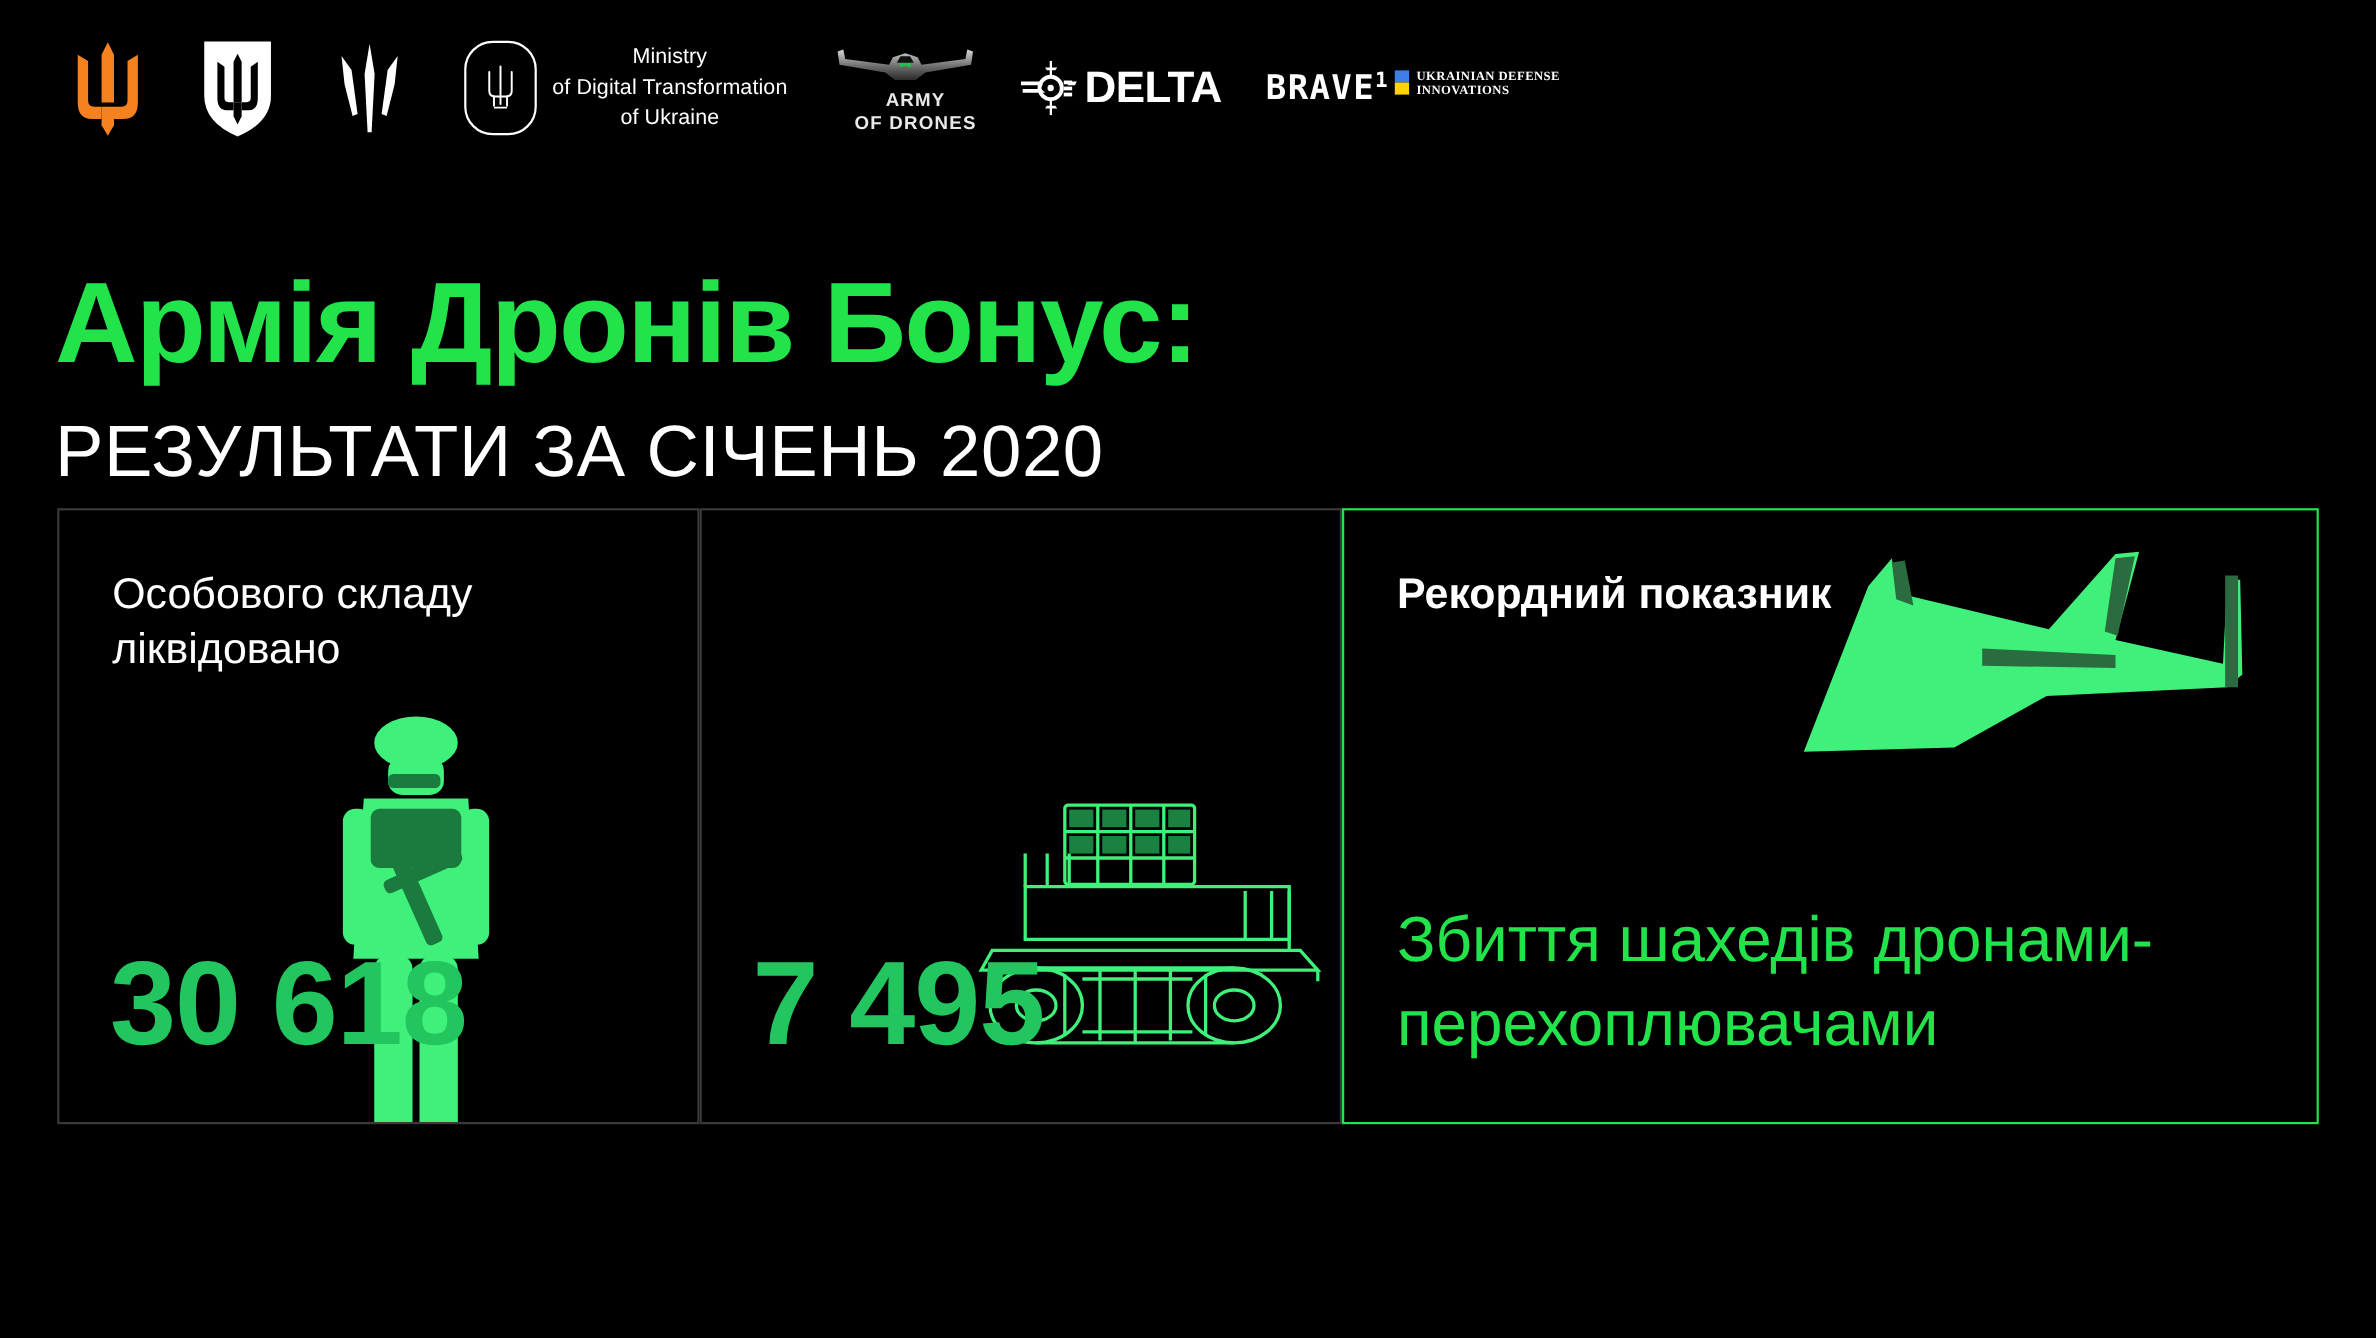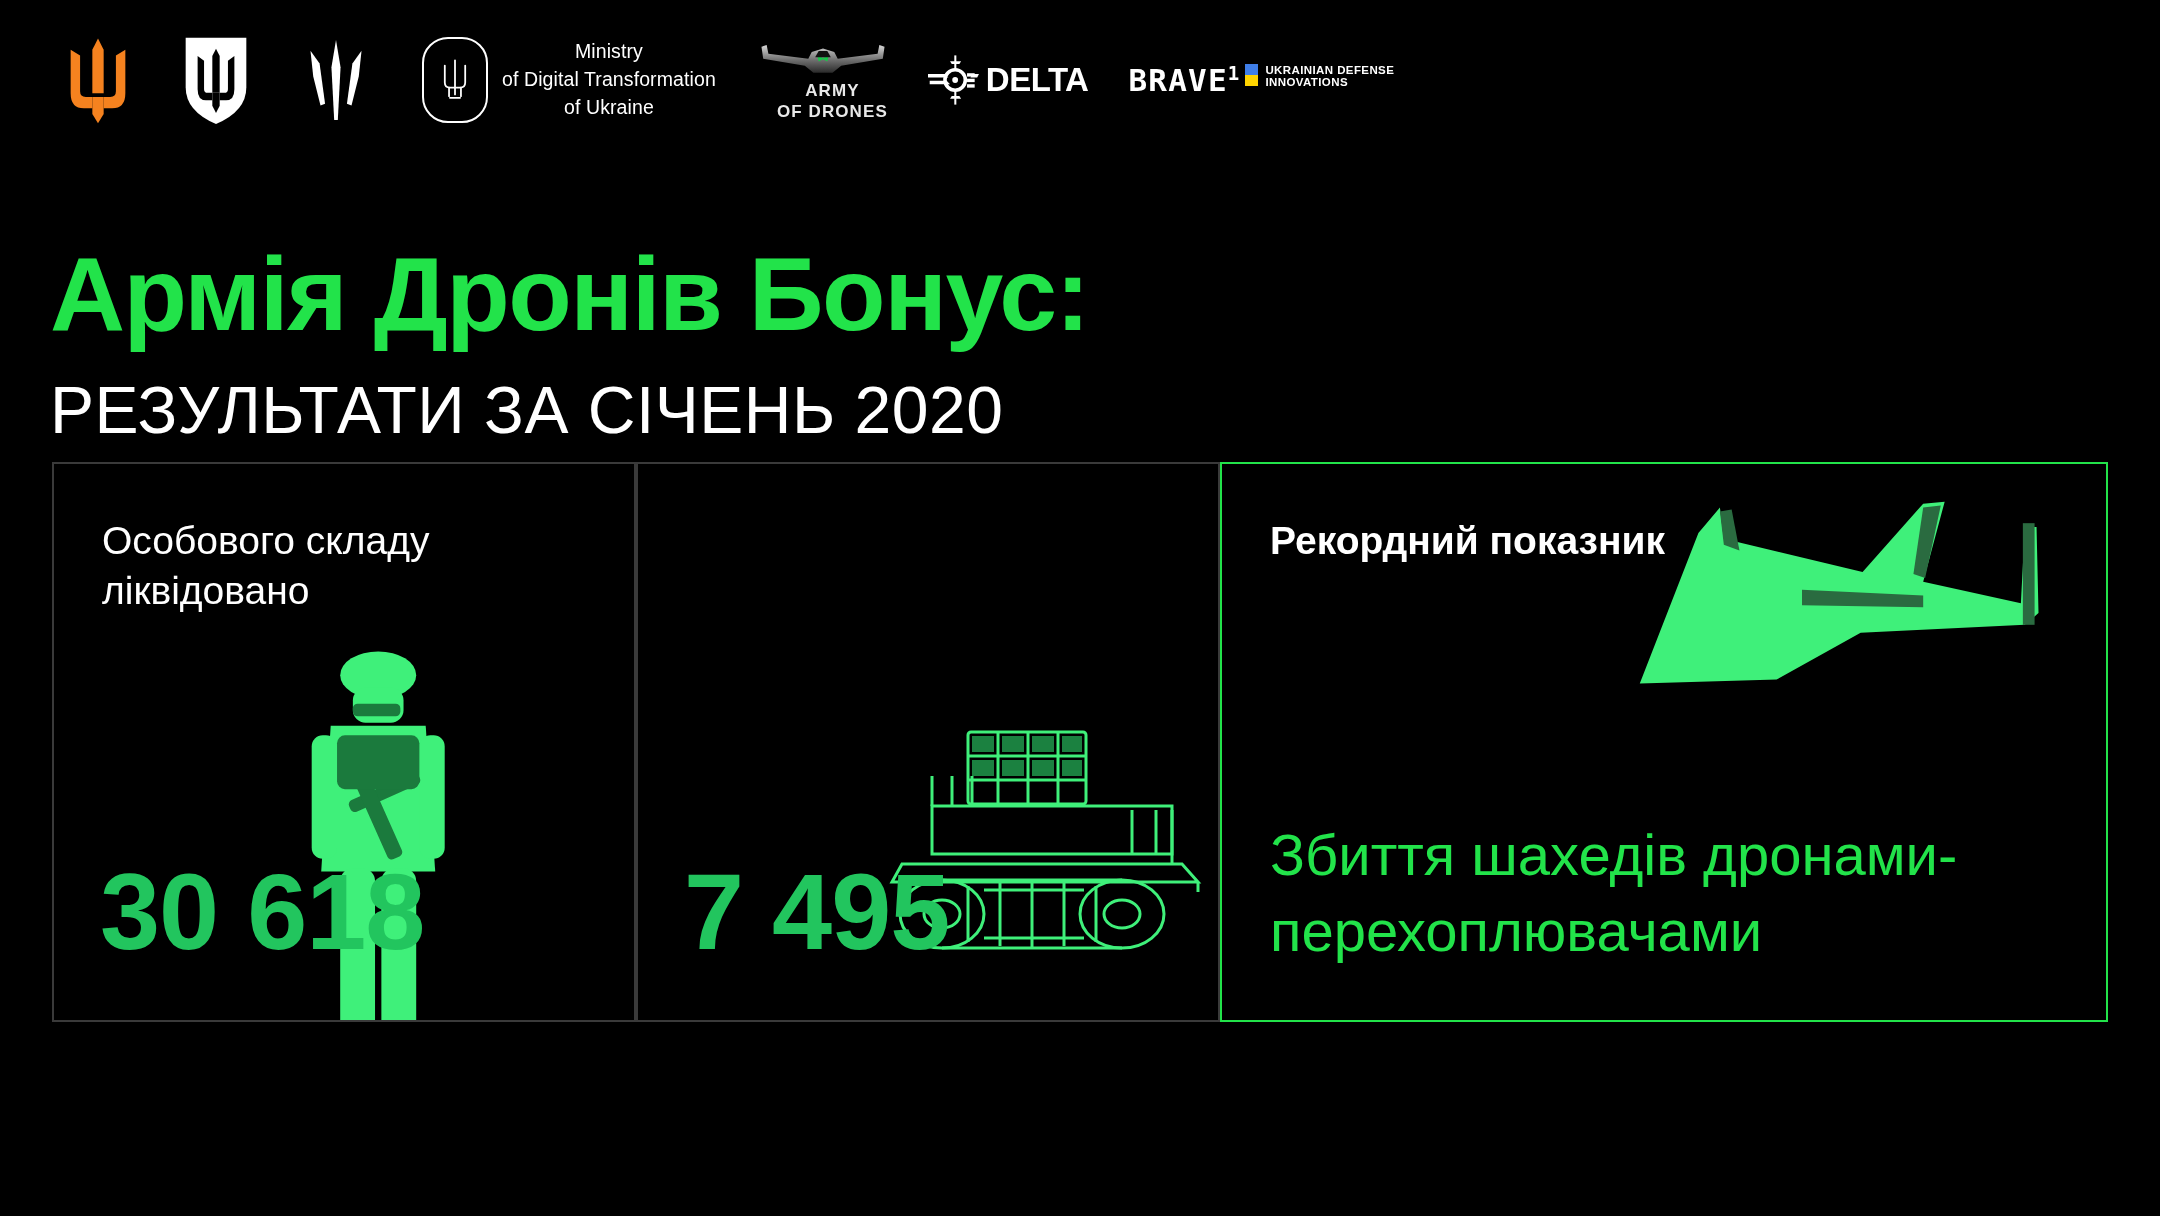--- a/index.html
+++ b/index.html
@@ -55,21 +55,21 @@
   .aod-text {
     font-size: 17px;
     font-weight: 700;
     letter-spacing: 1.1px;
     line-height: 1.18;
     text-align: center;
     color: #e9e9e9;
   }
   .logo-delta { margin-left: 40px; display:flex; align-items:center; gap: 2px;}
   .delta-word {
-    font-size: 33px;
+    font-size: 40px;
     font-weight: 700;
     letter-spacing: -0.5px;
     color: #ffffff;
   }
   .logo-brave { margin-left: 40px; display:flex; align-items:flex-start; gap: 5px;}
   .brave-word {
     font-size: 31px;
     font-weight: 700;
     letter-spacing: 1.2px;
     color: #ffffff;
@@ -81,21 +81,21 @@
     font-size: 19px;
     vertical-align: super;
     line-height: 1;
   }
   .brave-sub-row { display: flex; align-items: stretch; gap: 7px; }
   .brave-flag { width: 13px; display: flex; flex-direction: column; }
   .brave-flag span { display:block; height: 11px; }
   .brave-flag .b { background: #3f7ee8; }
   .brave-flag .y { background: #ffd400; }
   .brave-sub-text {
-    font-family: Liberation Sans, sans-serif;
+    font-family: Liberation Serif, serif;
     font-size: 11.5px;
     font-weight: 700;
     letter-spacing: .4px;
     line-height: 1.08;
     color: #ffffff;
   }
 
   
   .title-main {
     position: absolute;

